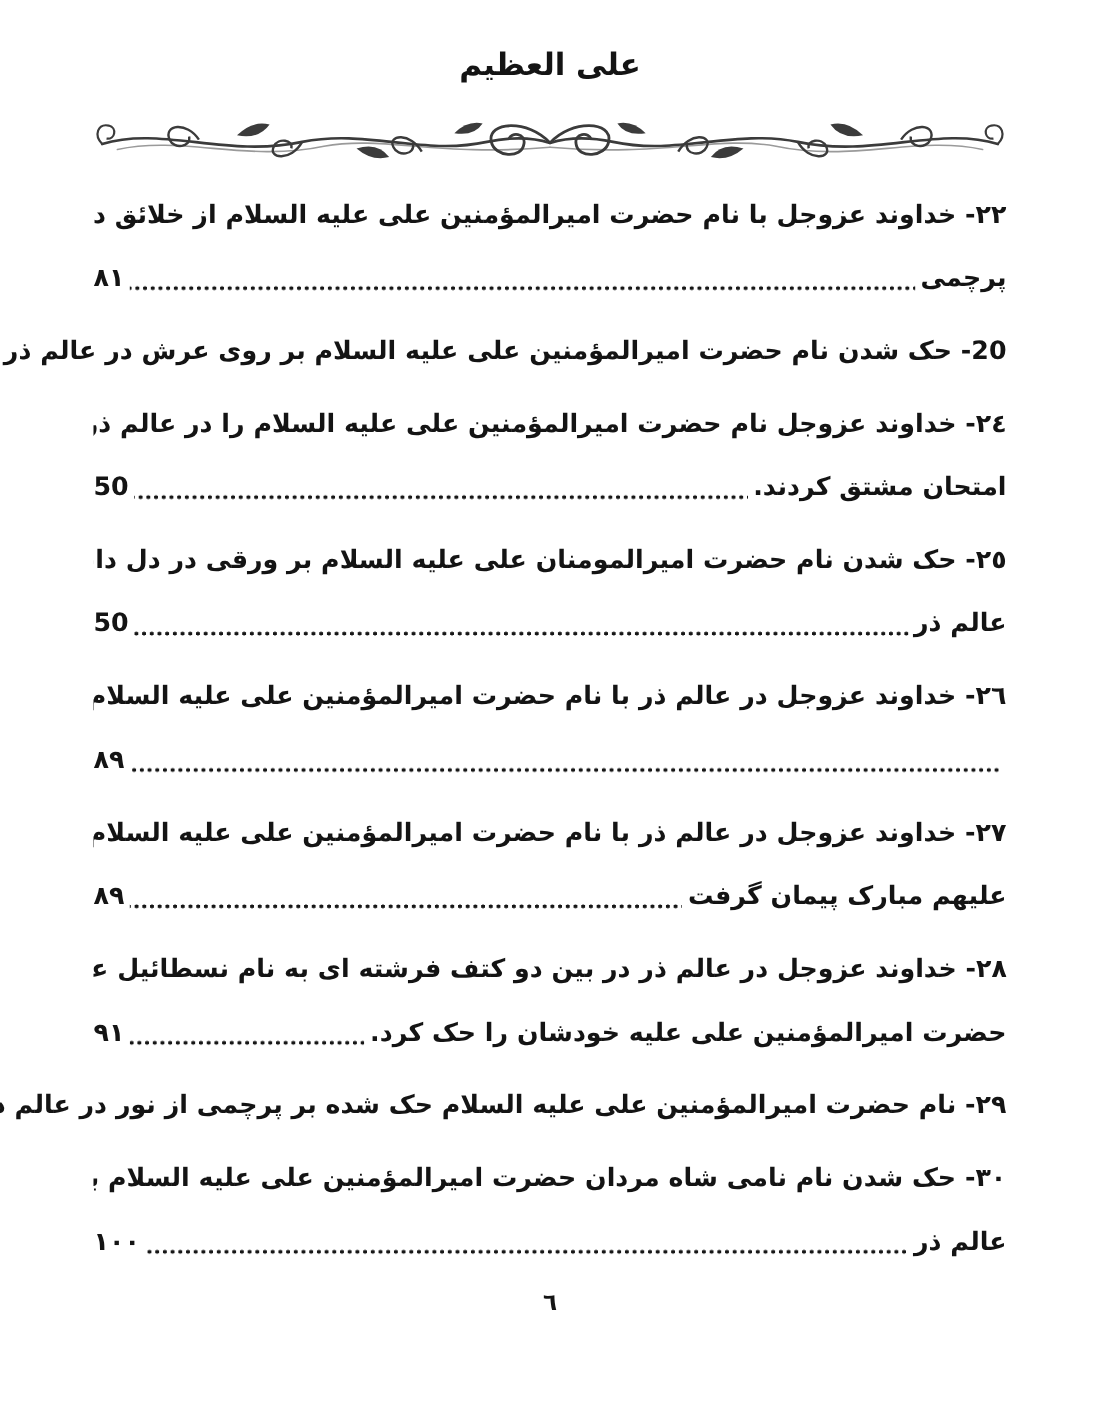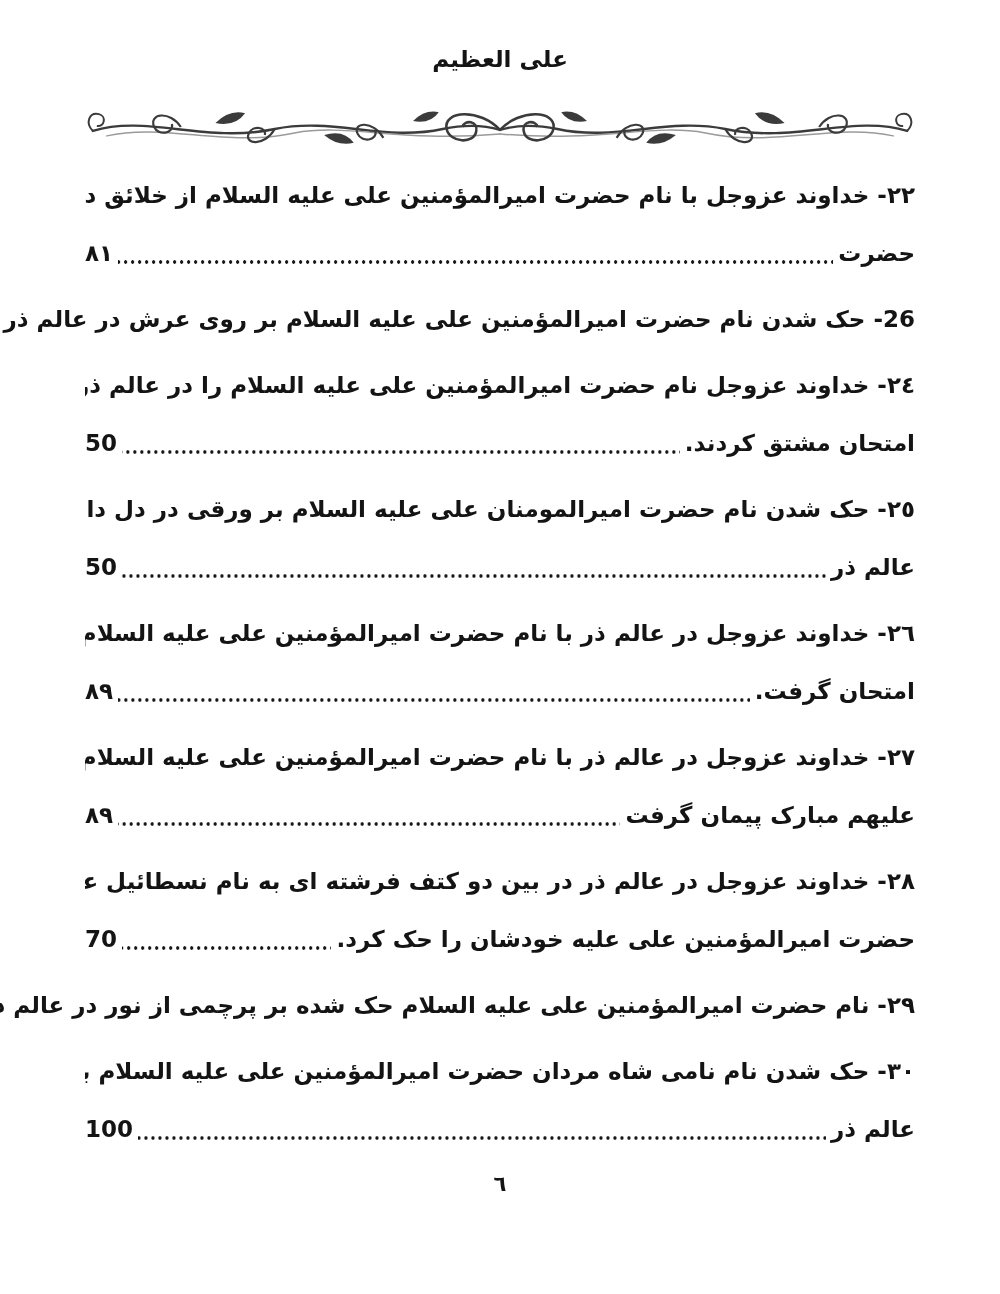--- a/index.html
+++ b/index.html
@@ -16,21 +16,21 @@
   .content {
     position: absolute;
     left: 85px;
     right: 85px;
     top: 0;
   }
   .book-title {
     margin-top: 42px;
     text-align: center;
     direction: rtl;
-    font-size: 23px;
+    font-size: 28px;
     font-weight: bold;
     line-height: 34px;
   }
   .ornament-wrap {
     margin-top: 26px;
     text-align: center;
     height: 50px;
   }
   .toc {
     margin-top: 14px;
@@ -105,30 +105,30 @@
         </defs>
         <use href="#halfFlourish"></use>
         <use href="#halfFlourish" transform="translate(840,0) scale(-1,1)"></use>
       </svg>
     </div>
 
     <div class="toc" id="toc">
   <div class="entry">
     <div class="line1">٢٢- خداوند عزوجل با نام حضرت امیرالمؤمنین علی علیه السلام از خلائق در عالم ذر پیمان</div>
     <div class="row">
-      <span class="txt">حضرت</span>
+      <span class="txt">پرچمی</span>
       <span class="dots"></span>
       <span class="num">٨١</span>
     </div>
   </div>
 
   <div class="entry">
 
     <div class="row">
-      <span class="txt">26- حک شدن نام حضرت امیرالمؤمنین علی علیه السلام بر روی عرش در عالم ذر</span>
+      <span class="txt">20- حک شدن نام حضرت امیرالمؤمنین علی علیه السلام بر روی عرش در عالم ذر</span>
       <span class="dots"></span>
 
     </div>
   </div>
 
   <div class="entry">
     <div class="line1">٢٤- خداوند عزوجل نام حضرت امیرالمؤمنین علی علیه السلام را در عالم ذر از نام مبارک</div>
     <div class="row">
       <span class="txt">امتحان مشتق کردند.</span>
       <span class="dots"></span>
@@ -141,57 +141,56 @@
     <div class="row">
       <span class="txt">عالم ذر</span>
       <span class="dots"></span>
       <span class="num">50</span>
     </div>
   </div>
 
   <div class="entry">
     <div class="line1">٢٦- خداوند عزوجل در عالم ذر با نام حضرت امیرالمؤمنین علی علیه السلام از خلائق</div>
     <div class="row">
-      <span class="txt">امتحان گرفت.</span>
       <span class="dots"></span>
       <span class="num">٨٩</span>
     </div>
   </div>
 
   <div class="entry">
     <div class="line1">٢٧- خداوند عزوجل در عالم ذر با نام حضرت امیرالمؤمنین علی علیه السلام از تمام انبیاء</div>
     <div class="row">
       <span class="txt">علیهم مبارک پیمان گرفت</span>
       <span class="dots"></span>
       <span class="num">٨٩</span>
     </div>
   </div>
 
   <div class="entry">
     <div class="line1">٢٨- خداوند عزوجل در عالم ذر در بین دو کتف فرشته ای به نام نسطائیل علیه السلام نام</div>
     <div class="row">
       <span class="txt">حضرت امیرالمؤمنین علی علیه خودشان را حک کرد.</span>
       <span class="dots"></span>
-      <span class="num">70</span>
+      <span class="num">٩١</span>
     </div>
   </div>
 
   <div class="entry">
 
     <div class="row">
       <span class="txt">٢٩- نام حضرت امیرالمؤمنین علی علیه السلام حک شده بر پرچمی از نور در عالم ذر</span>
 
     </div>
   </div>
 
   <div class="entry">
     <div class="line1">٣٠- حک شدن نام نامی شاه مردان حضرت امیرالمؤمنین علی علیه السلام بر در بهشت در</div>
     <div class="row">
       <span class="txt">عالم ذر</span>
       <span class="dots"></span>
-      <span class="num">100</span>
+      <span class="num">١٠٠</span>
     </div>
   </div>
 </div>
   </div>
 
   <div class="folio">٦</div>
 </div>
 
 </body></html>

